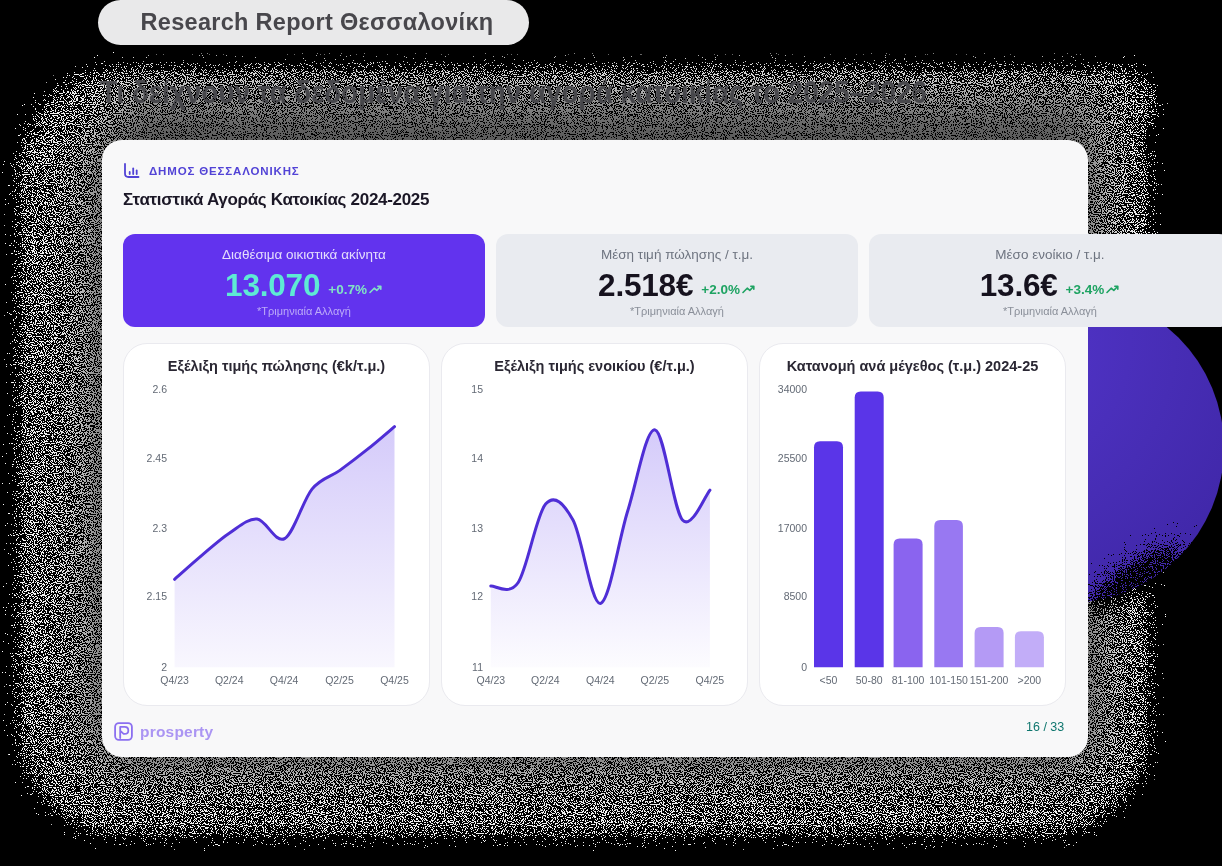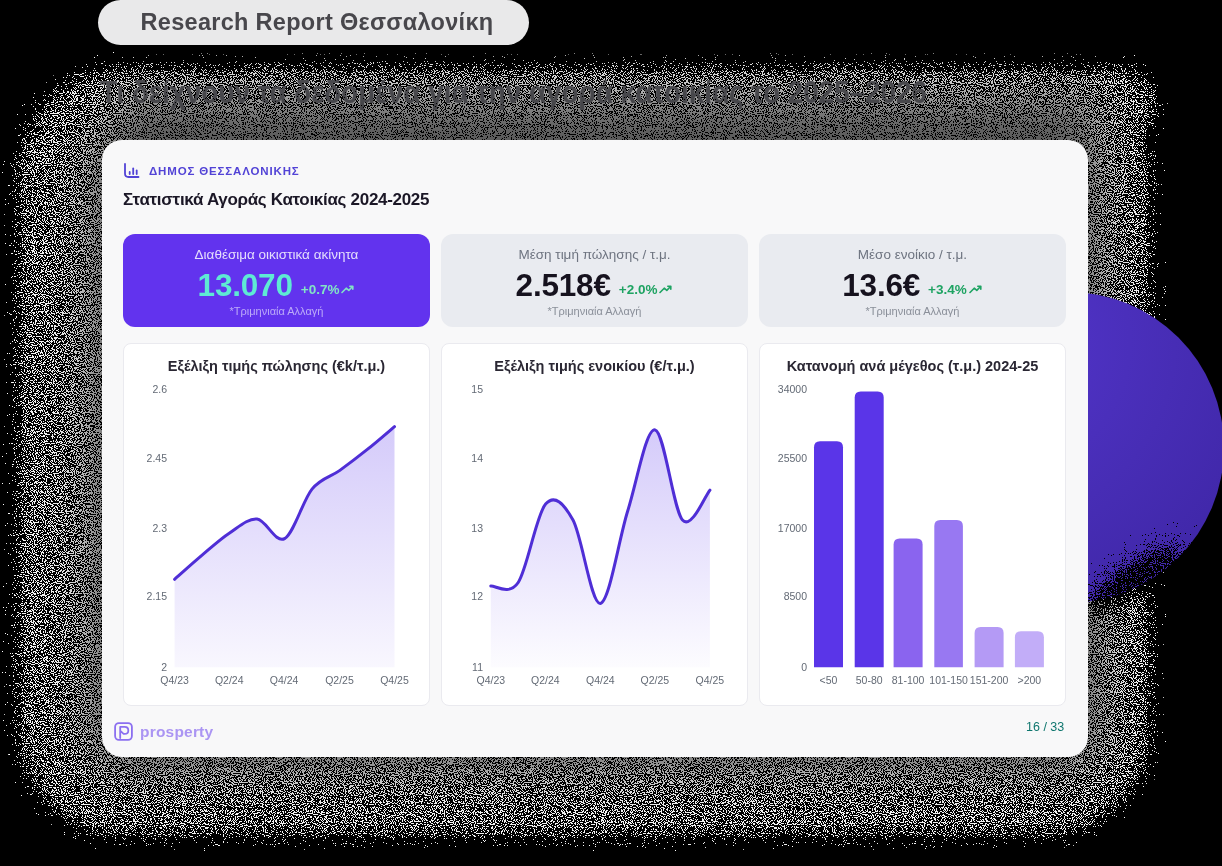--- a/index.html
+++ b/index.html
@@ -12,38 +12,38 @@
   #pill span{font-size:23.5px;font-weight:700;color:#48474c;letter-spacing:0.3px;padding-left:7px;}
   
   #circle{left:913px;top:292px;width:311px;height:311px;border-radius:50%;
           background:radial-gradient(circle at 26% 16%, #5335cd 0%, #472db5 52%, #3c24a2 100%);}
   
   #card{left:102px;top:140px;width:986px;height:617px;border-radius:20px;background:#f8f8f9;}
   #hdr{left:21px;top:23px;display:flex;align-items:center;gap:9px;}
   #hdr span{font-size:11.5px;font-weight:700;color:#5243d6;letter-spacing:0.85px;}
   #title{left:21px;top:50px;font-size:17px;font-weight:700;color:#1b1726;letter-spacing:-0.3px;}
   .statrow{left:21px;top:94px;display:flex;gap:11px;}
-  .stat{width:307px;height:93px;border-radius:12px;box-sizing:border-box;text-align:center;}
+  .stat{width:362px;height:93px;border-radius:12px;box-sizing:border-box;text-align:center;}
   .stat.purple{background:#6233ee;}
   .stat.gray{background:#e9ebf0;}
   .stat .lbl{font-size:13.5px;margin-top:13px;}
   .purple .lbl{color:#e4ddfc;}
   .gray .lbl{color:#6e7480;}
   .stat .numrow{display:flex;align-items:center;justify-content:center;gap:8px;margin-top:6px;height:35px;}
   .stat .num{font-size:31.5px;font-weight:700;letter-spacing:-0.2px;}
   .purple .num{color:#5eead4;}
   .gray .num{color:#16121e;}
   .chg{font-size:13.5px;font-weight:700;display:flex;align-items:center;gap:2px;margin-top:7px;}
   .purple .chg{color:#82e3c5;}
   .gray .chg{color:#1ea362;}
   .stat .foot{font-size:11px;margin-top:2px;}
   .purple .foot{color:#bcabf8;}
   .gray .foot{color:#8a8f99;}
   .chartrow{left:21px;top:203px;display:flex;gap:11px;}
-  .chart{width:305px;height:361px;border-radius:8px;background:#fff;border:1px solid #eaeaef;
+  .chart{width:305px;height:361px;border-radius:24px;background:#fff;border:1px solid #eaeaef;
          box-sizing:content-box;position:relative;}
   .chart h3{margin:14px 0 0 0;text-align:center;font-size:14.5px;font-weight:700;color:#2a2733;}
   .chart svg{position:absolute;left:0;top:0;}
   #foot-logo{display:flex;align-items:center;gap:7px;}
   #foot-logo span{font-size:15.5px;font-weight:700;color:#ab95f3;letter-spacing:0.2px;}
   #pageno{font-size:12.5px;color:#0f766e;}
 </style>
 </head>
 <body>
 <div id="stage">

